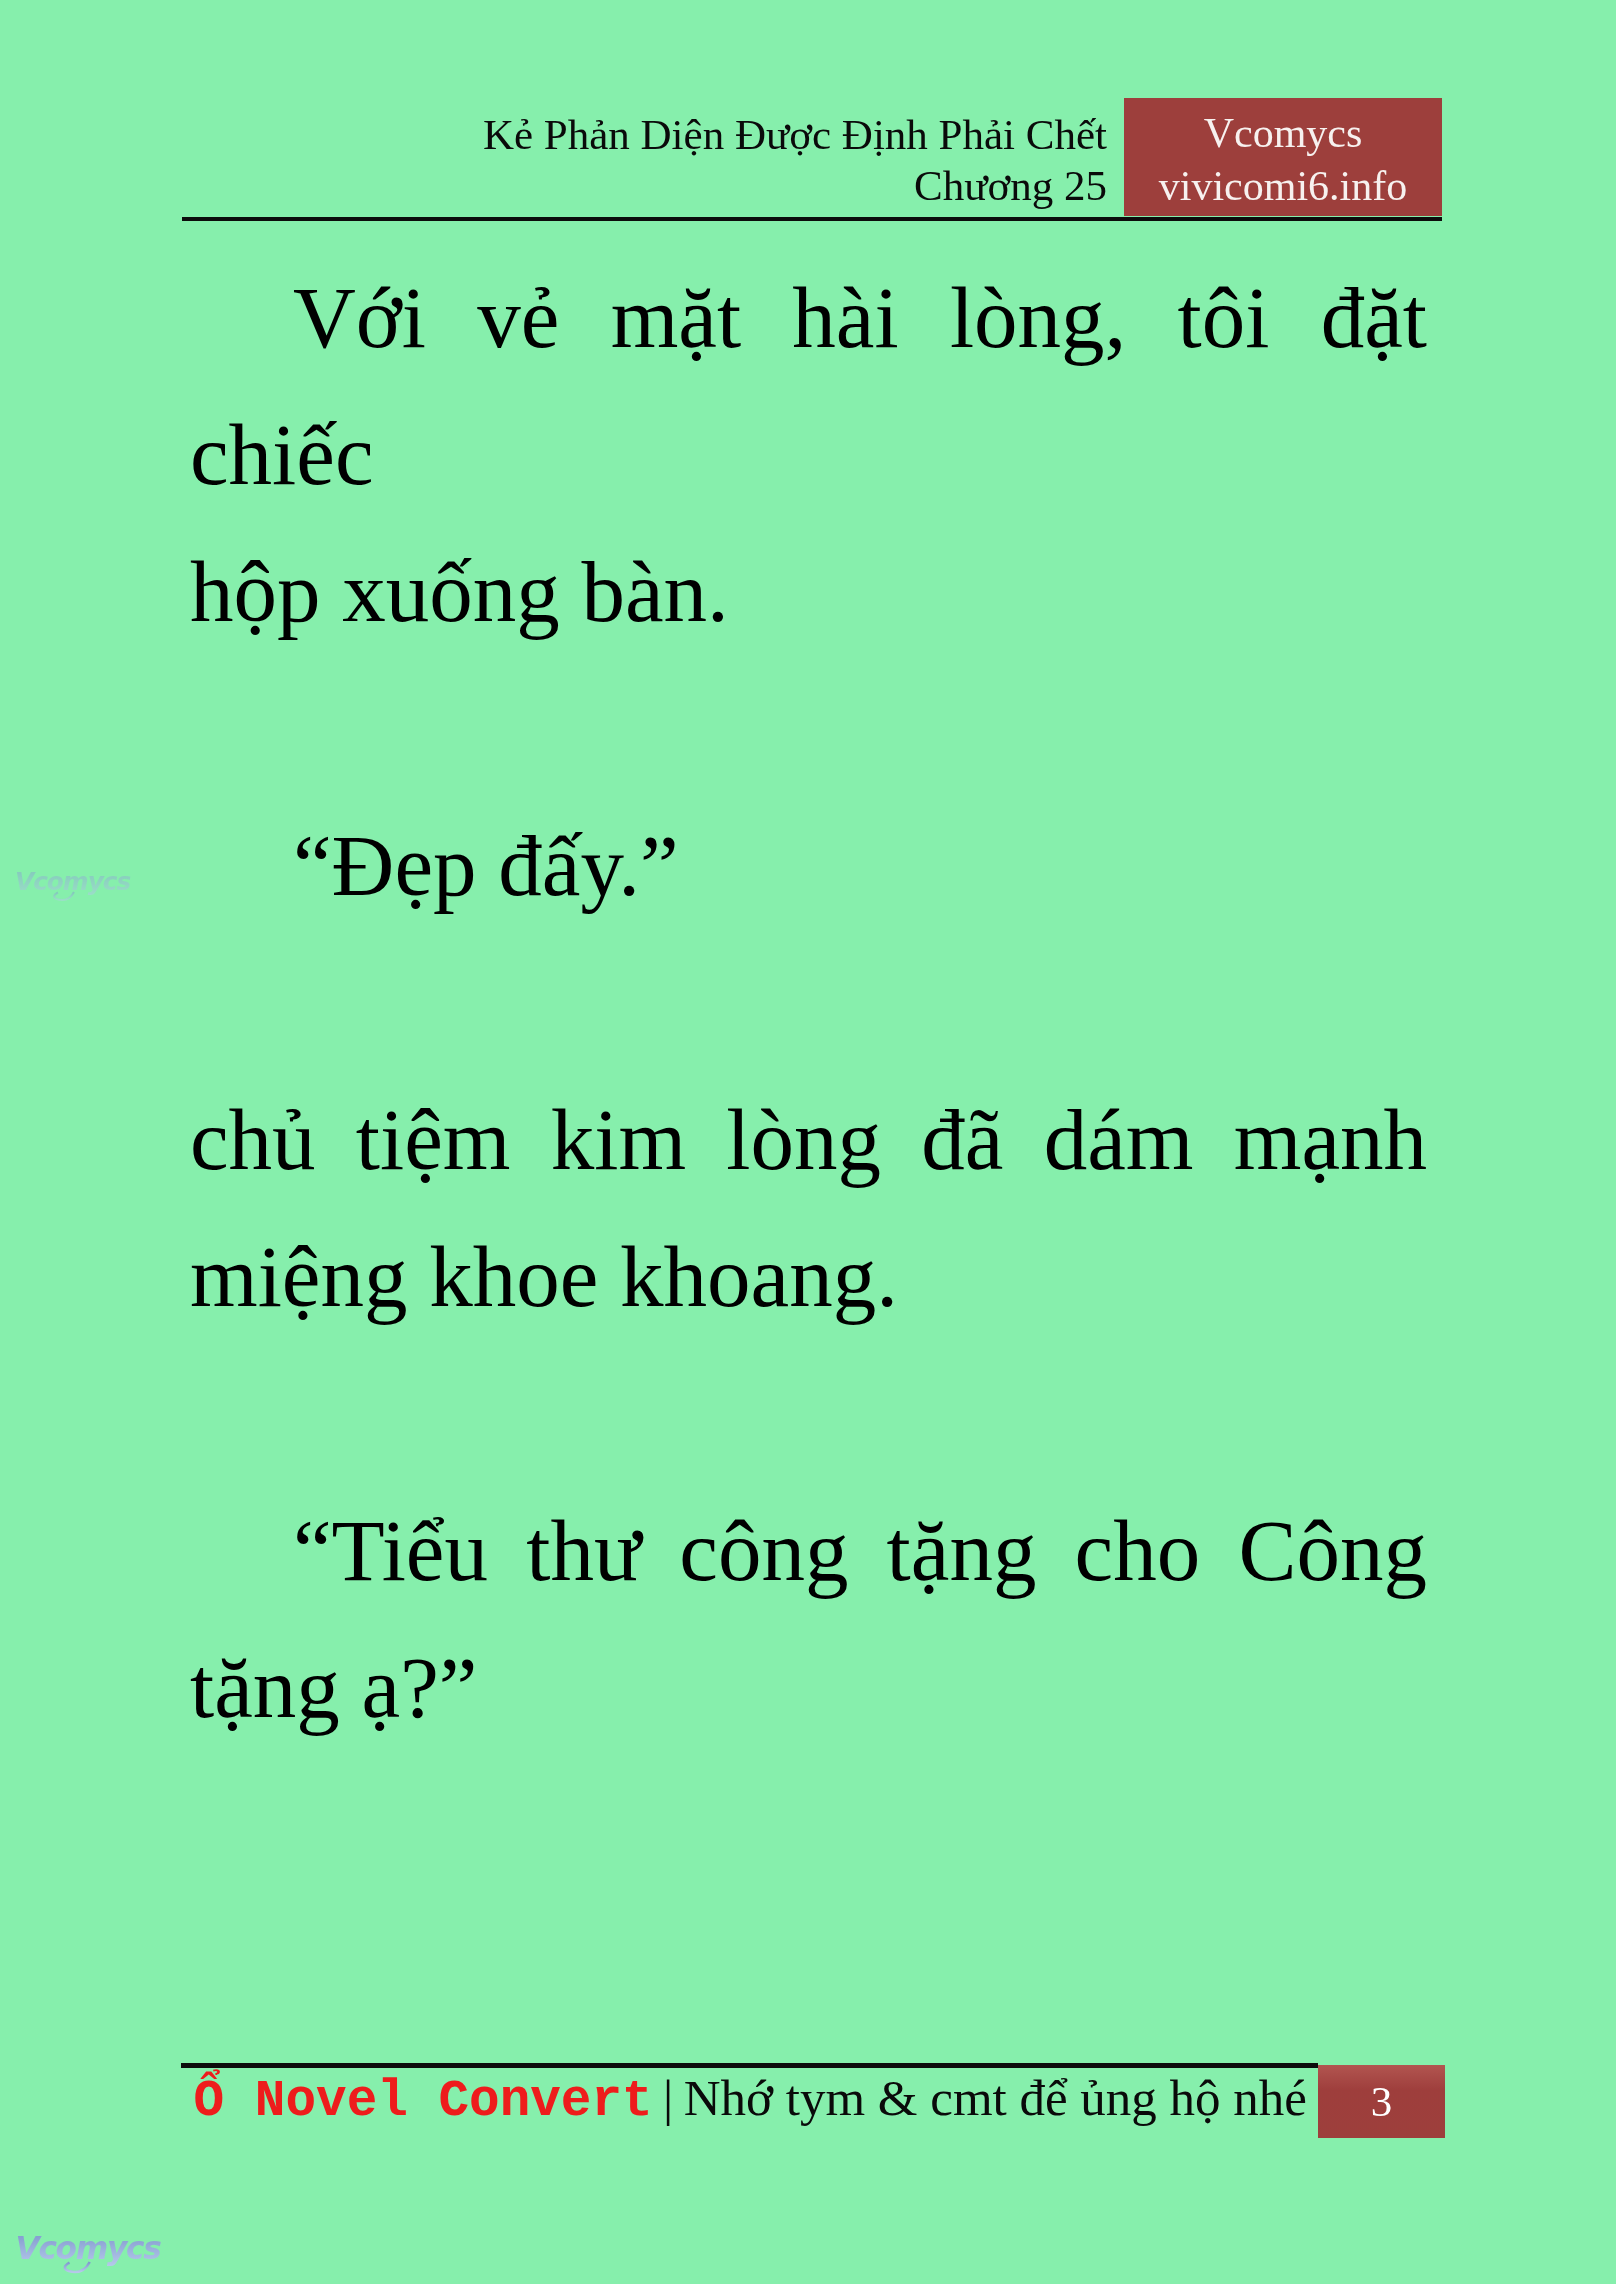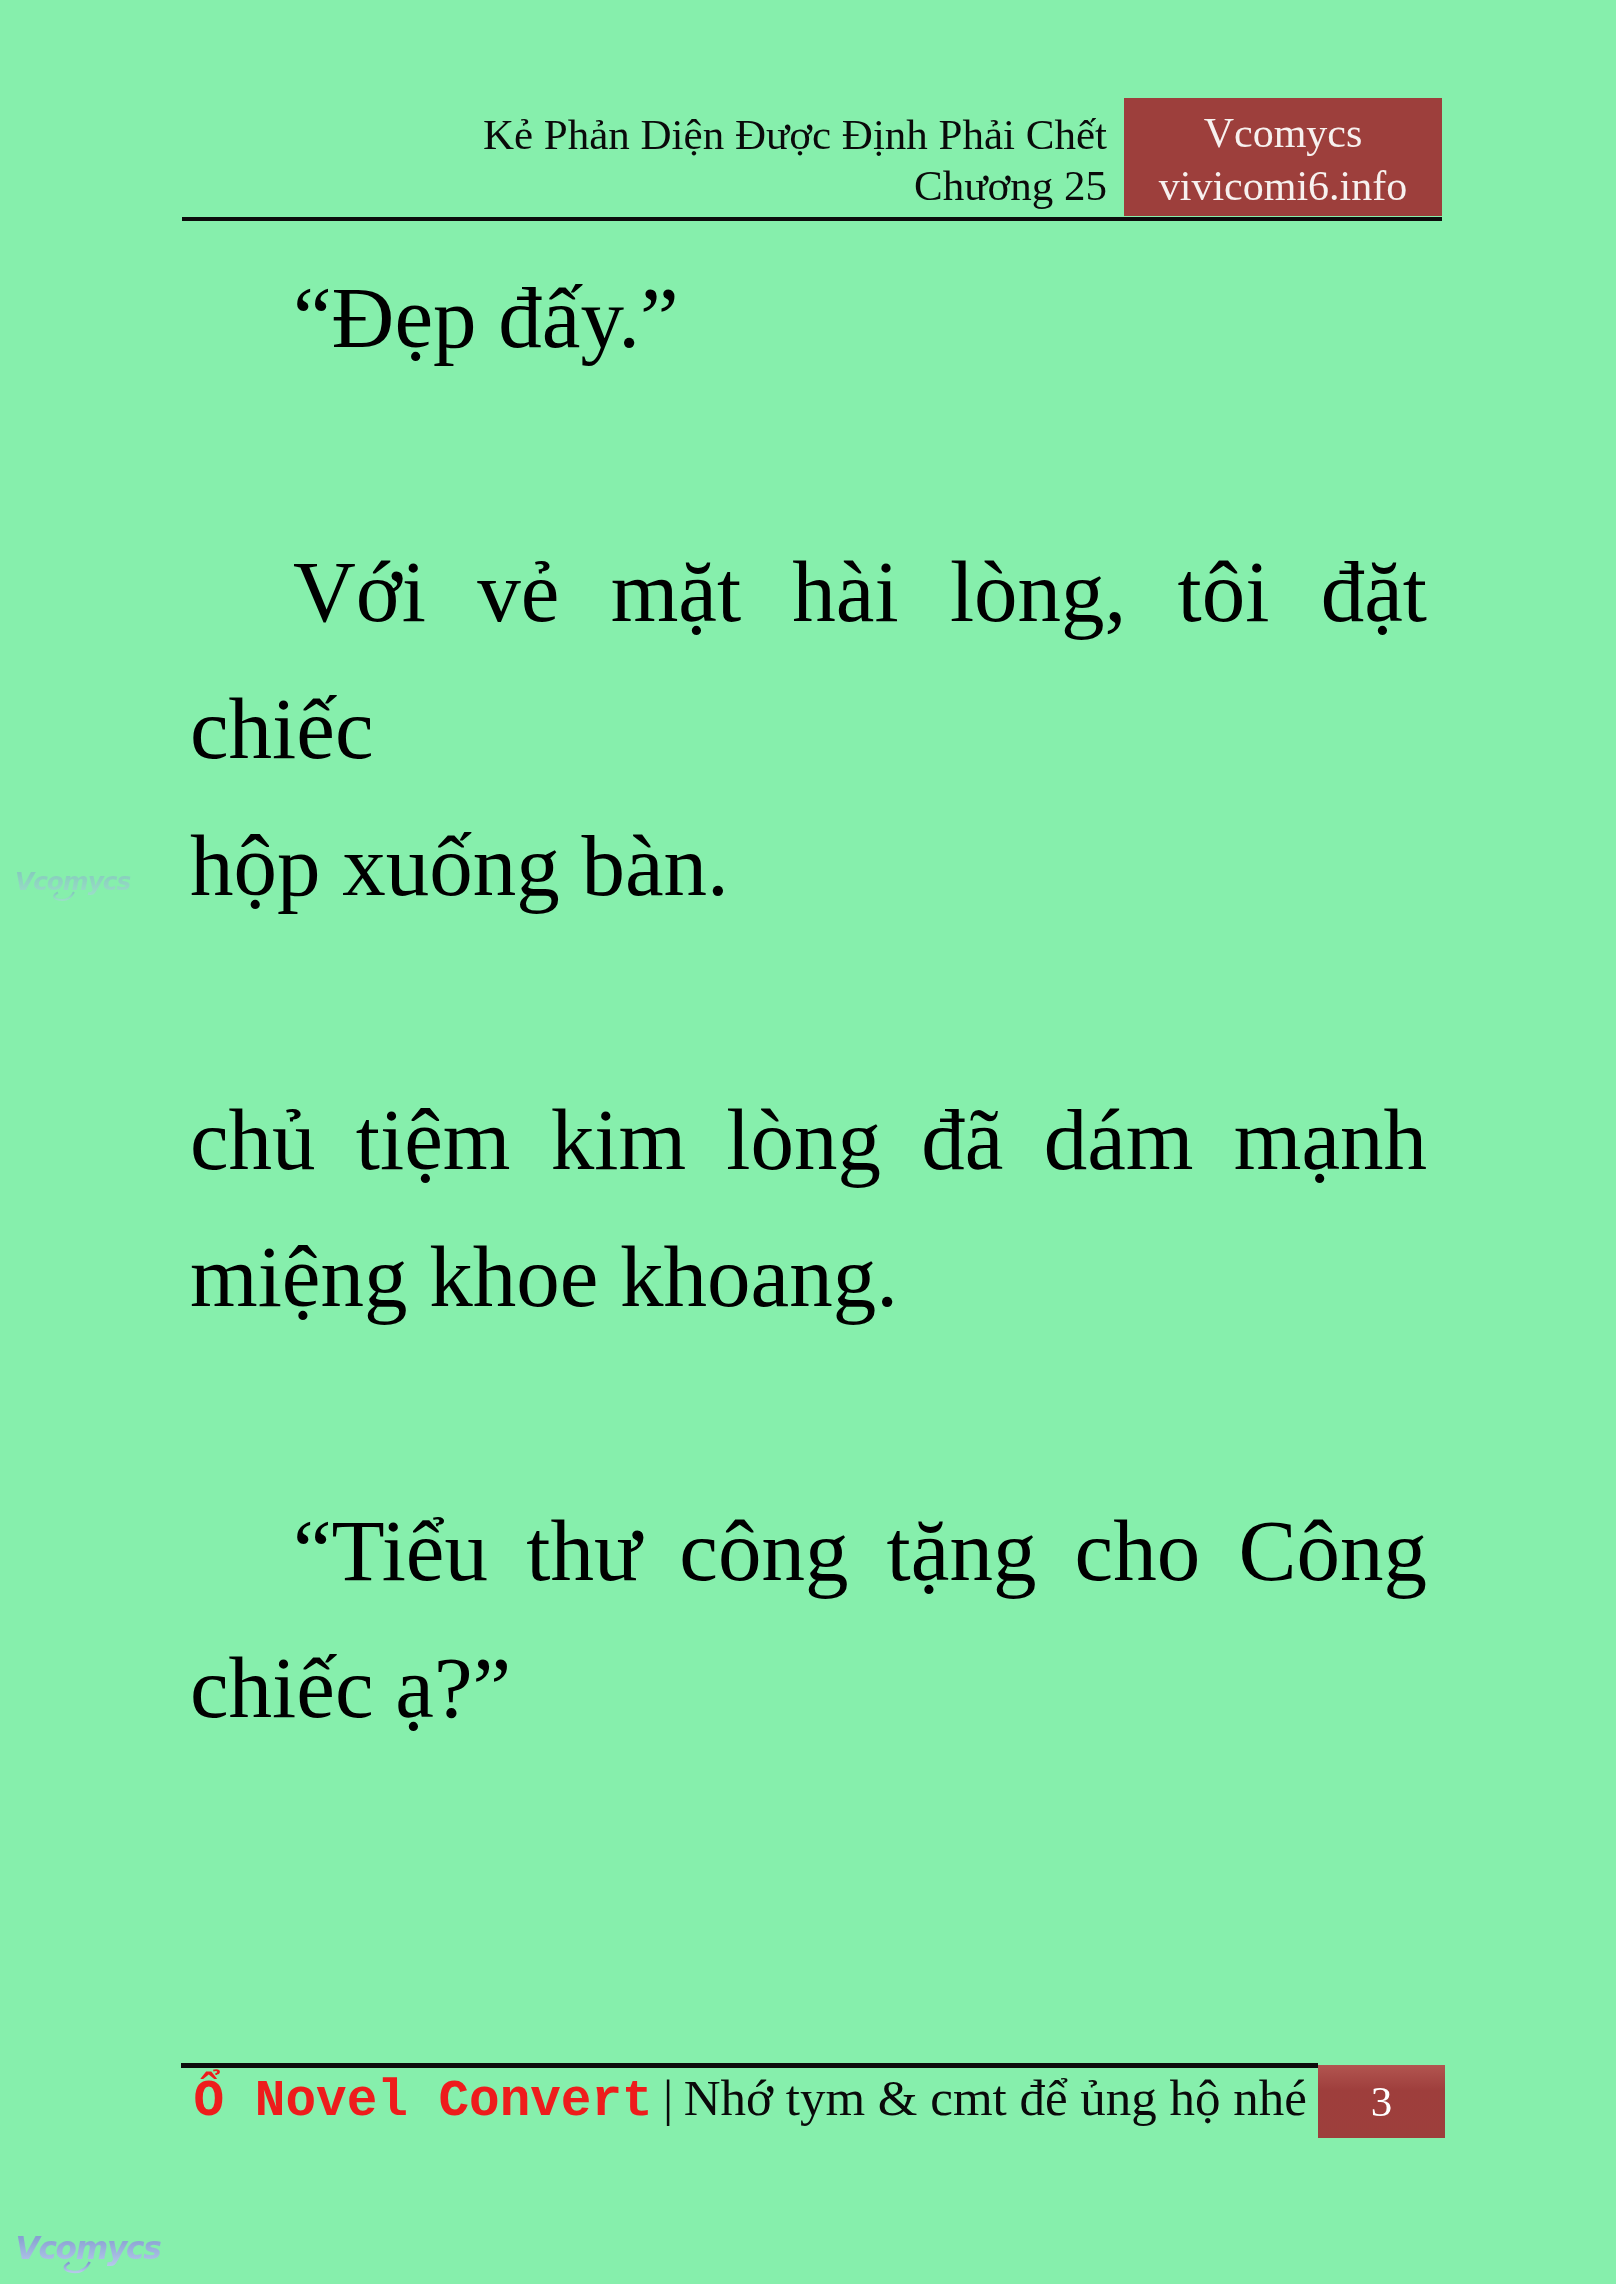--- a/index.html
+++ b/index.html
@@ -113,33 +113,33 @@
 
   <div class="brand-box">
     <div>Vcomycs</div>
     <div>vivicomi6.info</div>
   </div>
 
   <div class="header-rule"></div>
 
   <div class="body-text">
     <div class="para">
-      <div class="bline indent endline">“Đẹp đấy.”</div>
+      <div class="bline indent">Với vẻ mặt hài lòng, tôi đặt chiếc</div>
+      <div class="bline endline">hộp xuống bàn.</div>
     </div>
     <div class="para">
-      <div class="bline indent">Với vẻ mặt hài lòng, tôi đặt chiếc</div>
-      <div class="bline endline">hộp xuống bàn.</div>
+      <div class="bline indent endline">“Đẹp đấy.”</div>
     </div>
     <div class="para">
       <div class="bline">chủ tiệm kim lòng đã dám mạnh</div>
       <div class="bline endline">miệng khoe khoang.</div>
     </div>
     <div class="para">
       <div class="bline indent">“Tiểu thư công tặng cho Công</div>
-      <div class="bline endline">chiếc ạ?”</div>
+      <div class="bline endline">tặng ạ?”</div>
     </div>
   </div>
 
   <div class="footer-rule"></div>
 
   <div class="footer-text">
     <span class="footer-brand">Ổ Novel Convert</span><span class="footer-sep">|</span><span>Nhớ tym &amp; cmt để ủng hộ nhé</span>
   </div>
 
   <div class="page-box">

